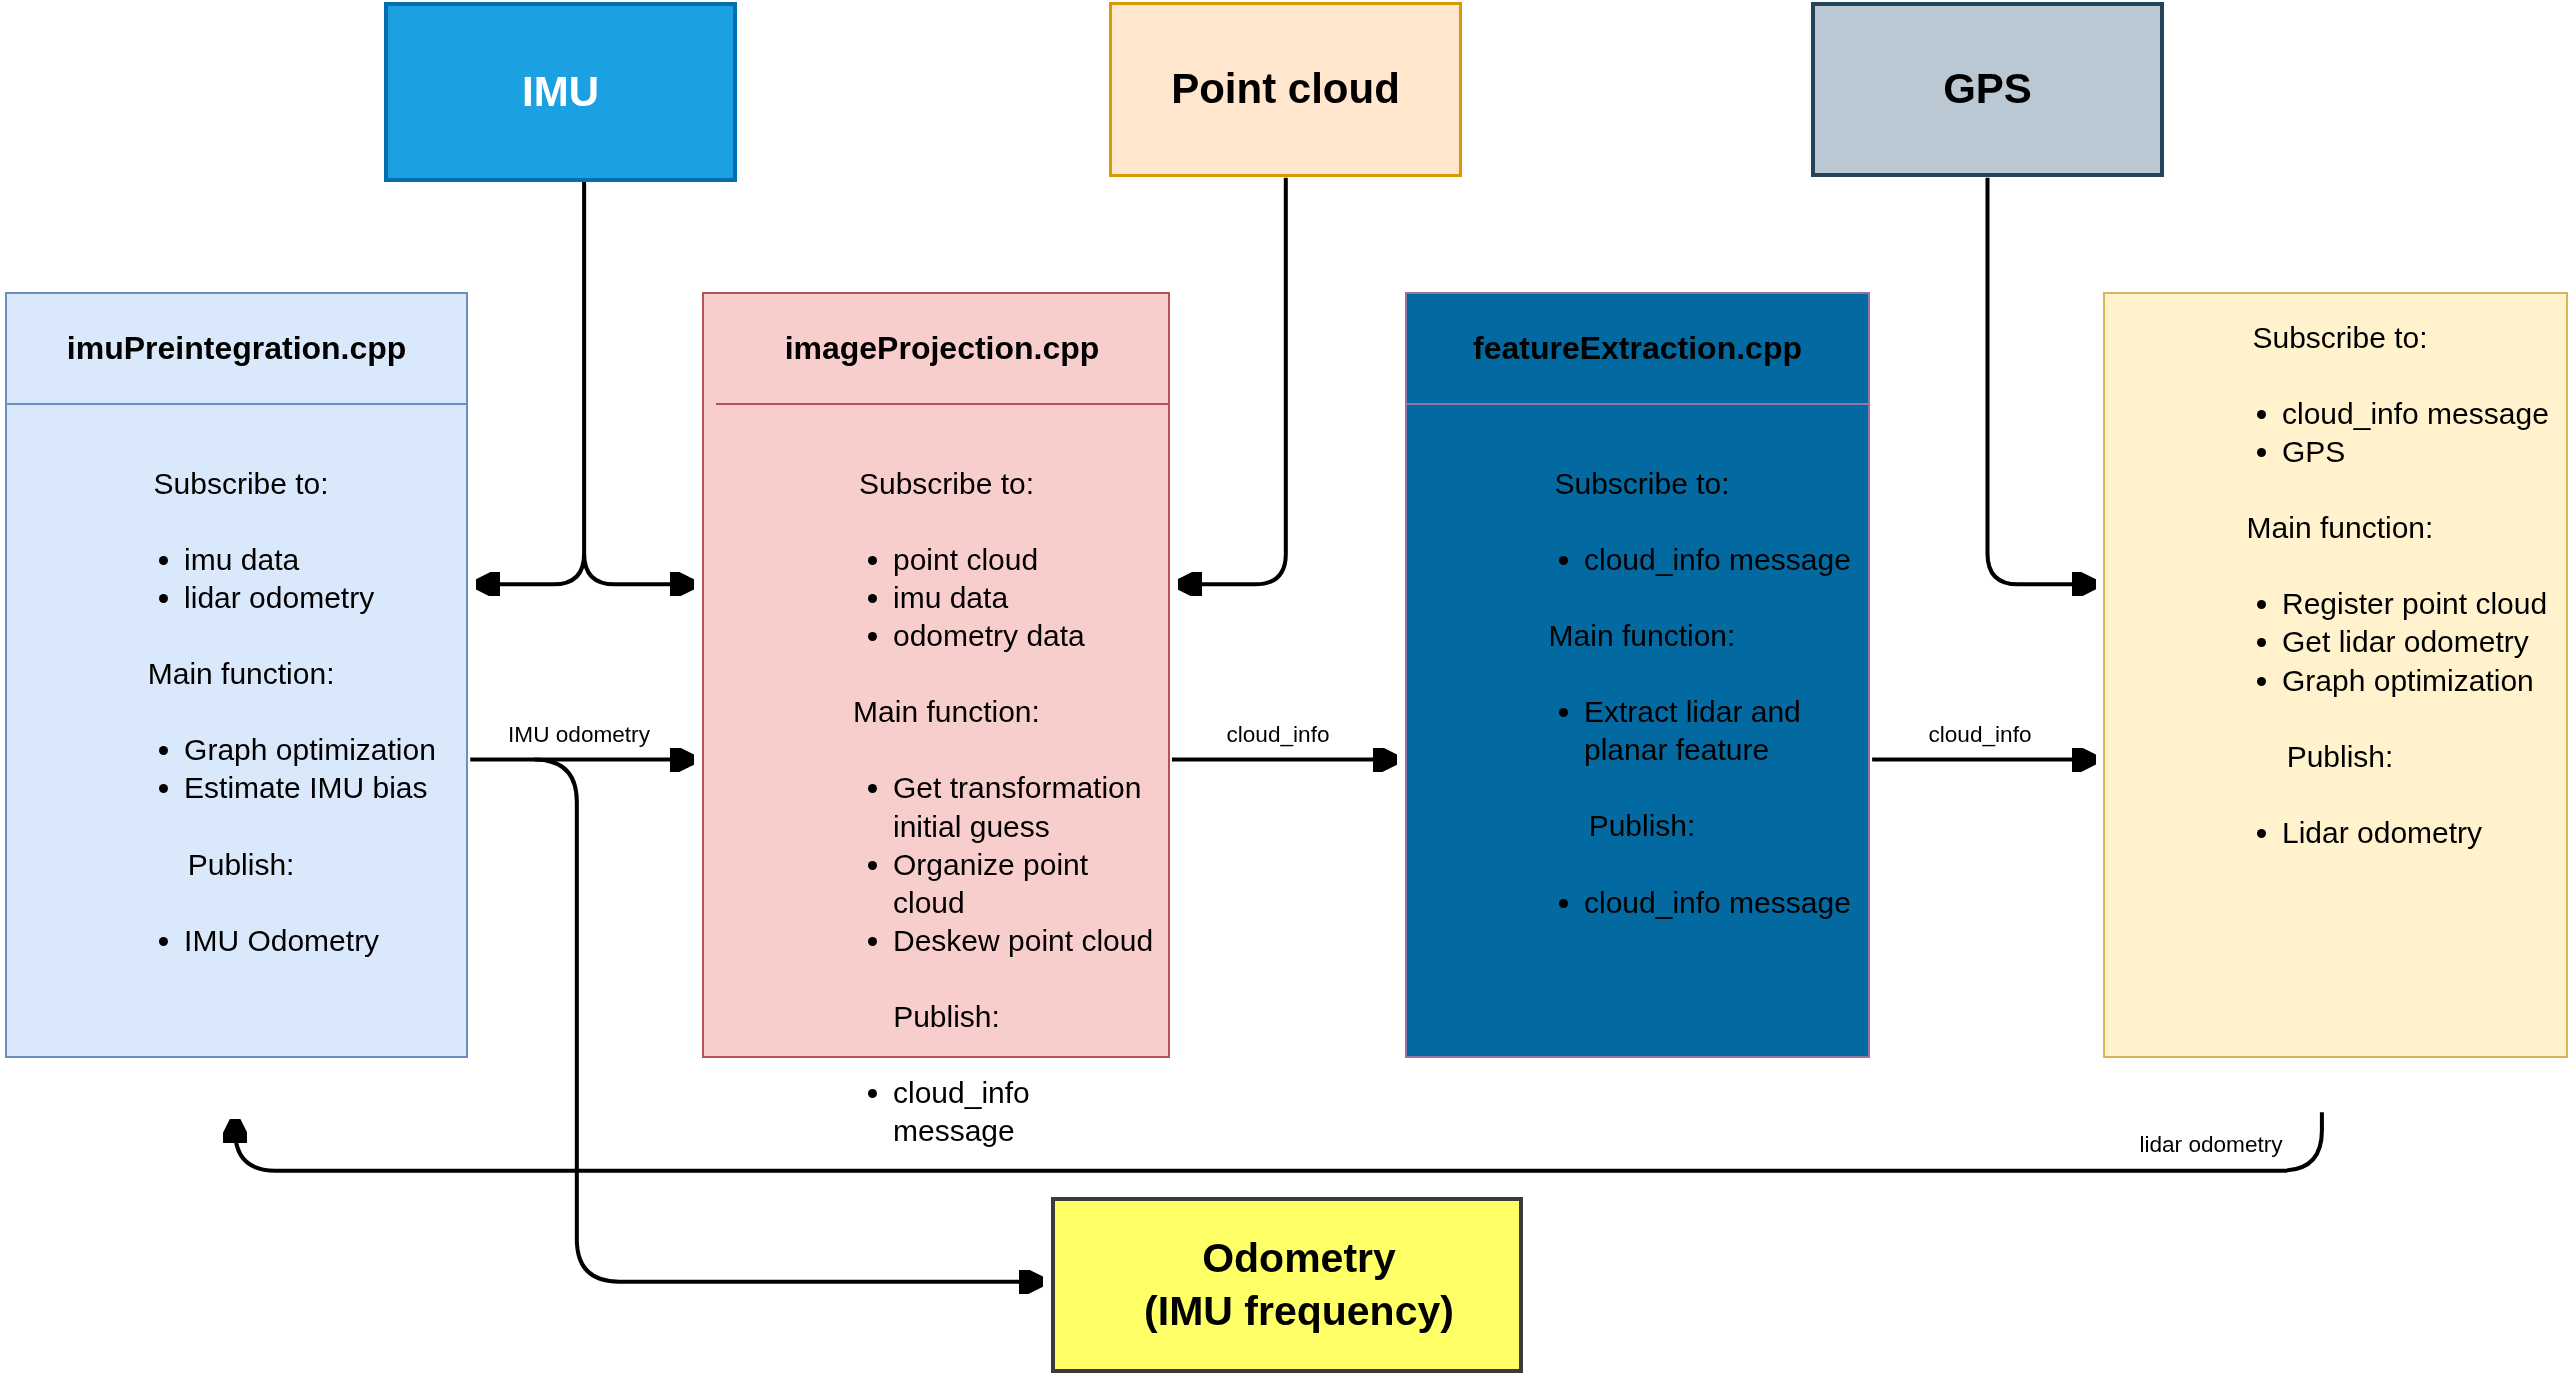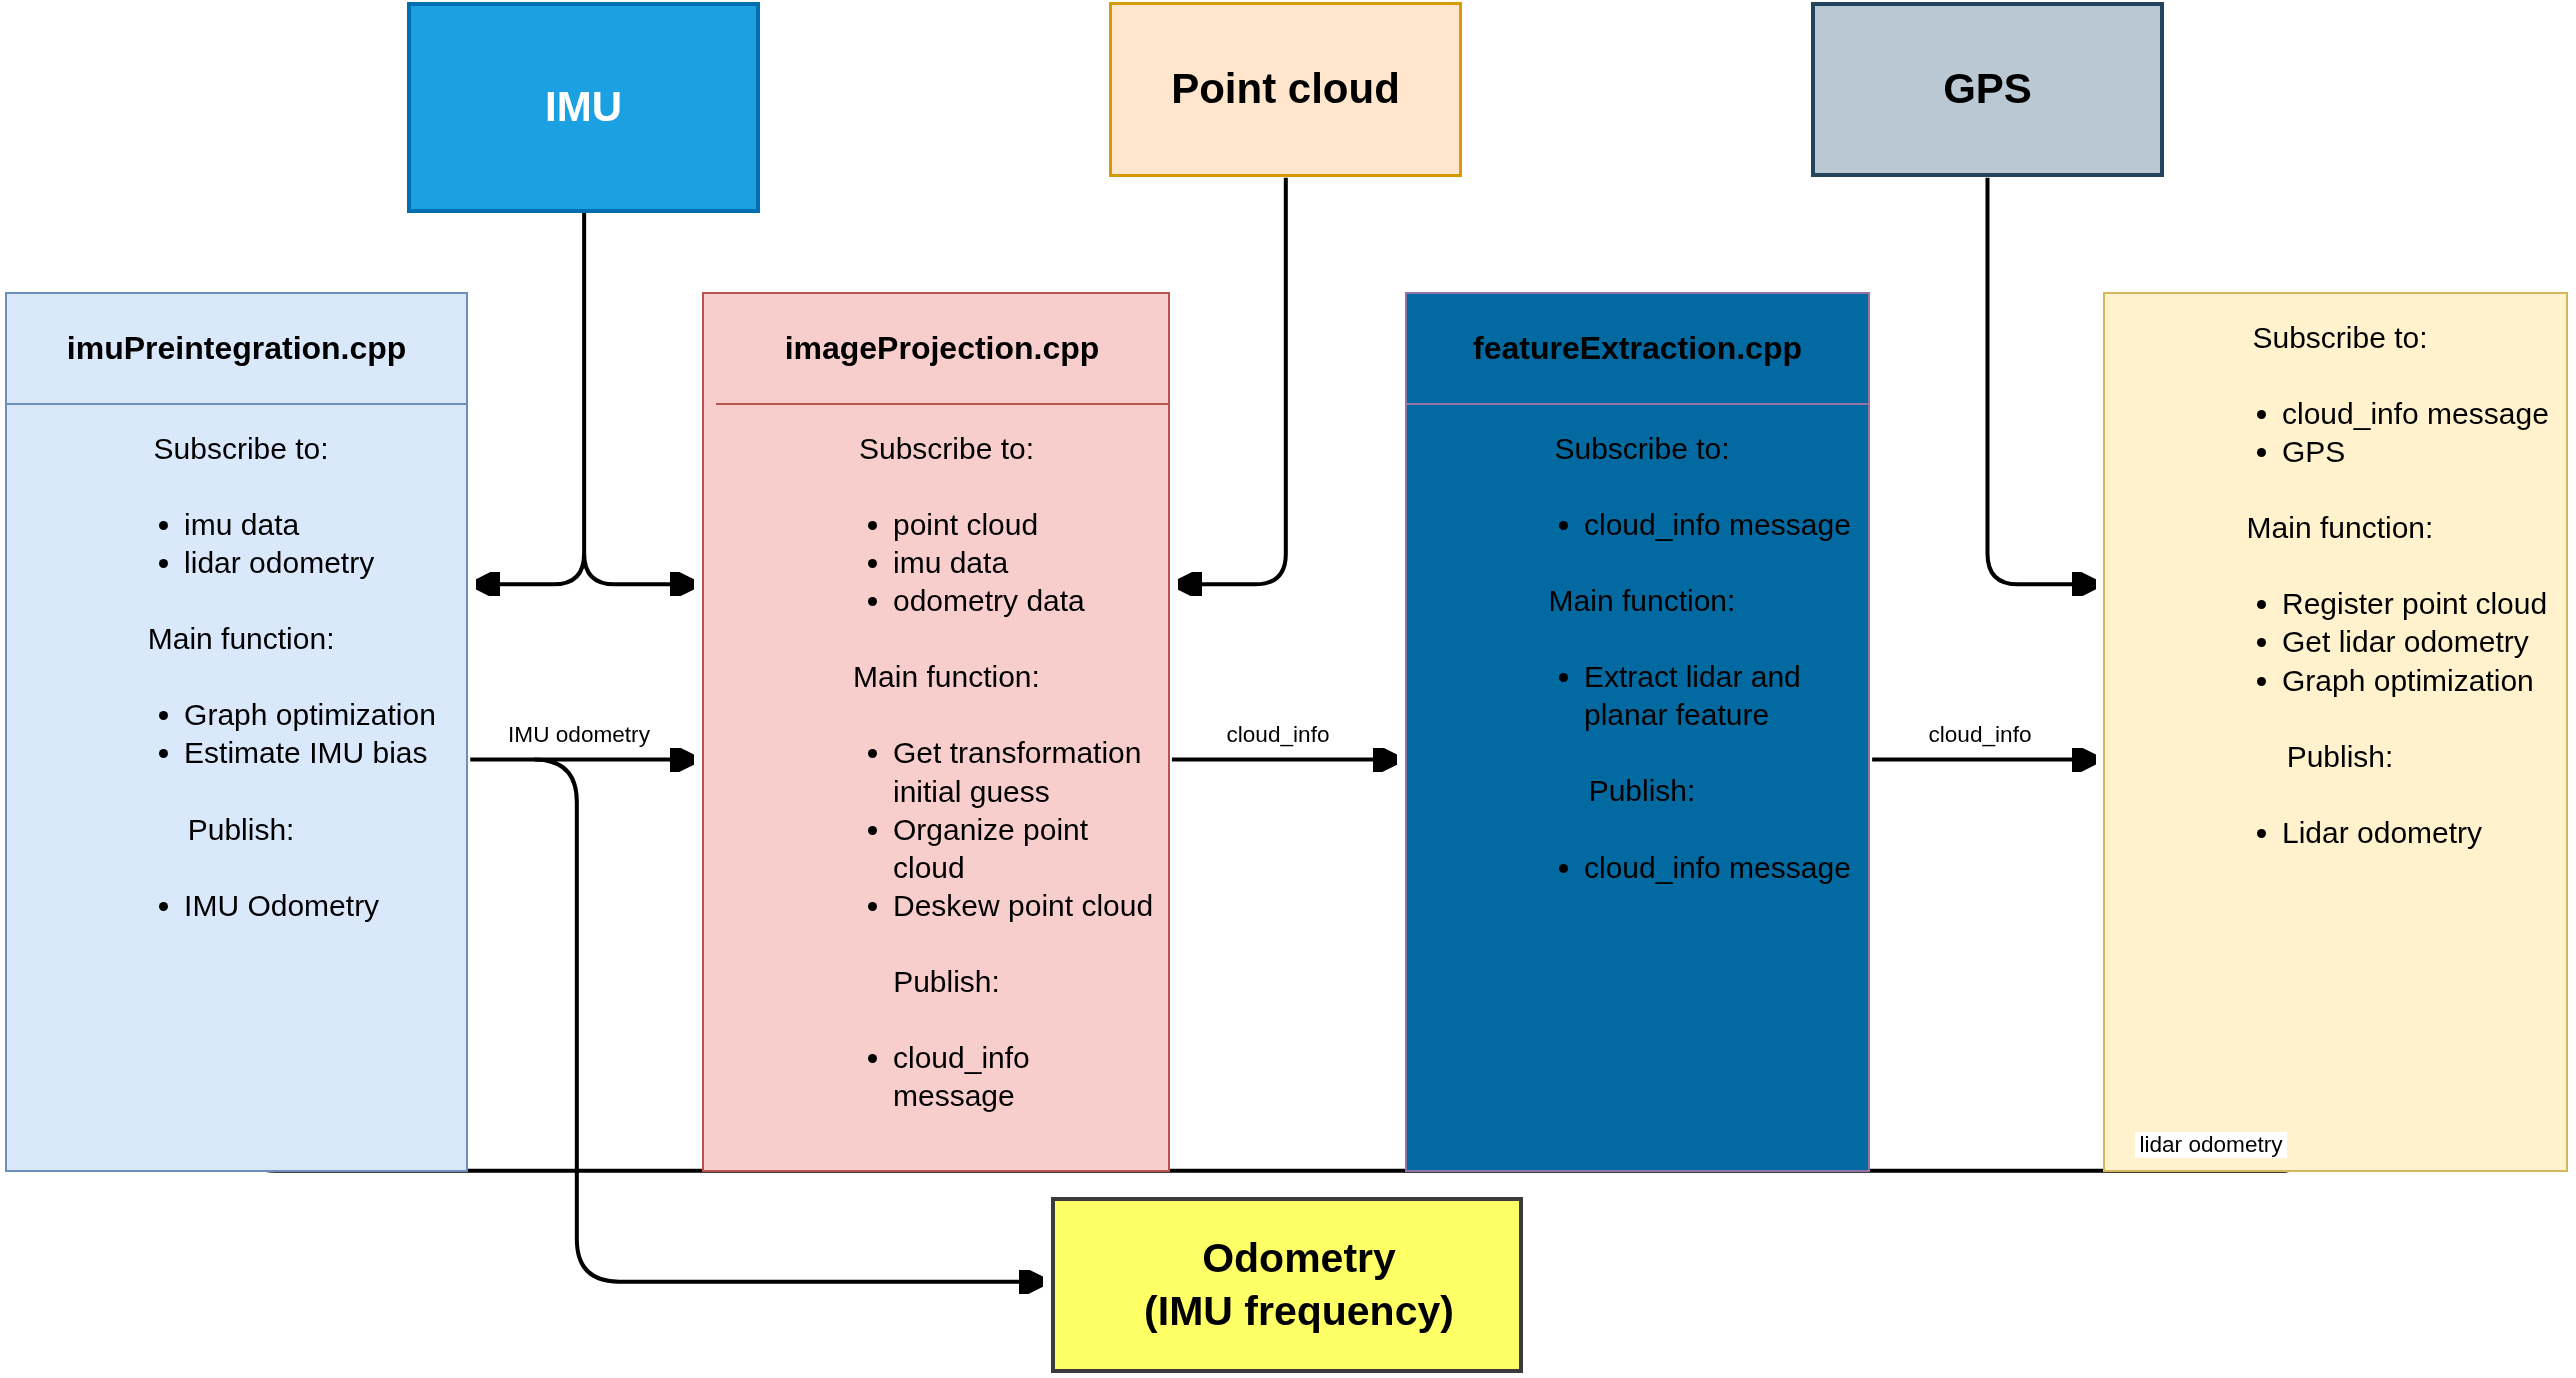--- a/index.html
+++ b/index.html
@@ -21,23 +21,23 @@
     font-weight: bold; font-size: 42px;
     box-sizing: border-box;
   }
   .s-imu        { background: #1BA1E2; border: 4.4px solid #006EAF; color: #ffffff; }
   .s-pointcloud { background: #FFE6CC; border: 3.7px solid #D79B00; color: #000000; }
   .s-gps        { background: #BAC8D3; border: 4.4px solid #23445D; color: #000000; }
 
   
   .card {
     position: absolute;
-    top: 292px; height: 880px;
+    top: 292px; height: 766px;
     box-sizing: border-box;
-    display: flex; flex-direction: column;
+    display: flex; flex-direction: column; gap: 35px;
   }
   .c-blue   { background: #DAE8FC; border: 2.2px solid #6C8EBF; }
   .c-red    { background: #F8CECC; border: 2.2px solid #B85450; }
   .c-purple { background: #0369a1; border: 2.2px solid #9673A6; }
   .c-yellow { background: #FFF2CC; border: 2.2px solid #D6B656; }
   .card-header {
     height: 111px; flex: 0 0 111px;
     display: flex; align-items: center; justify-content: center;
     font-weight: bold; font-size: 32px;
     box-sizing: border-box;
@@ -88,21 +88,21 @@
     <path d="M 800 758 Q 800 800 842 800 L 946 800" marker-end="url(#arrow)"></path>
     <path d="M 1761 243 L 1761 758 Q 1761 800 1719 800 L 1617 800" marker-end="url(#arrow)"></path>
     <path d="M 2722 243 L 2722 758 Q 2722 800 2764 800 L 2866 800" marker-end="url(#arrow)"></path>
     <path d="M 644 1040 L 946 1040" marker-end="url(#arrow)"></path>
     <path d="M 732 1040 Q 790 1040 790 1098 L 790 1697 Q 790 1755 848 1755 L 1424 1755" marker-end="url(#arrow)"></path>
     <path d="M 1605 1040 L 1909 1040" marker-end="url(#arrow)"></path>
     <path d="M 2564 1040 L 2866 1040" marker-end="url(#arrow)"></path>
     <path d="M 3180 1523 L 3180 1548 Q 3180 1603 3125 1603 L 377 1603 Q 322 1603 322 1548 L 322 1536" marker-end="url(#arrow)"></path>
   </svg>
 
-  <div class="source s-imu" style="left:407px; top:1.5px; width:353px; height:211px;">IMU</div>
+  <div class="source s-imu" style="left:384px; top:1.5px; width:353px; height:180px;">IMU</div>
   <div class="source s-pointcloud" style="left:1109px; top:1.5px; width:353px; height:175px;">Point cloud</div>
   <div class="source s-gps" style="left:1811px; top:1.5px; width:353px; height:175px;">GPS</div>
 
   <div class="card c-blue" style="left:5.1px; width:463px;">
     <div class="card-header">imuPreintegration.cpp</div>
     <div class="card-body">
       <p class="section-label">Subscribe to:</p>
       <ul>
         <li>imu data</li>
         <li>lidar odometry</li>

